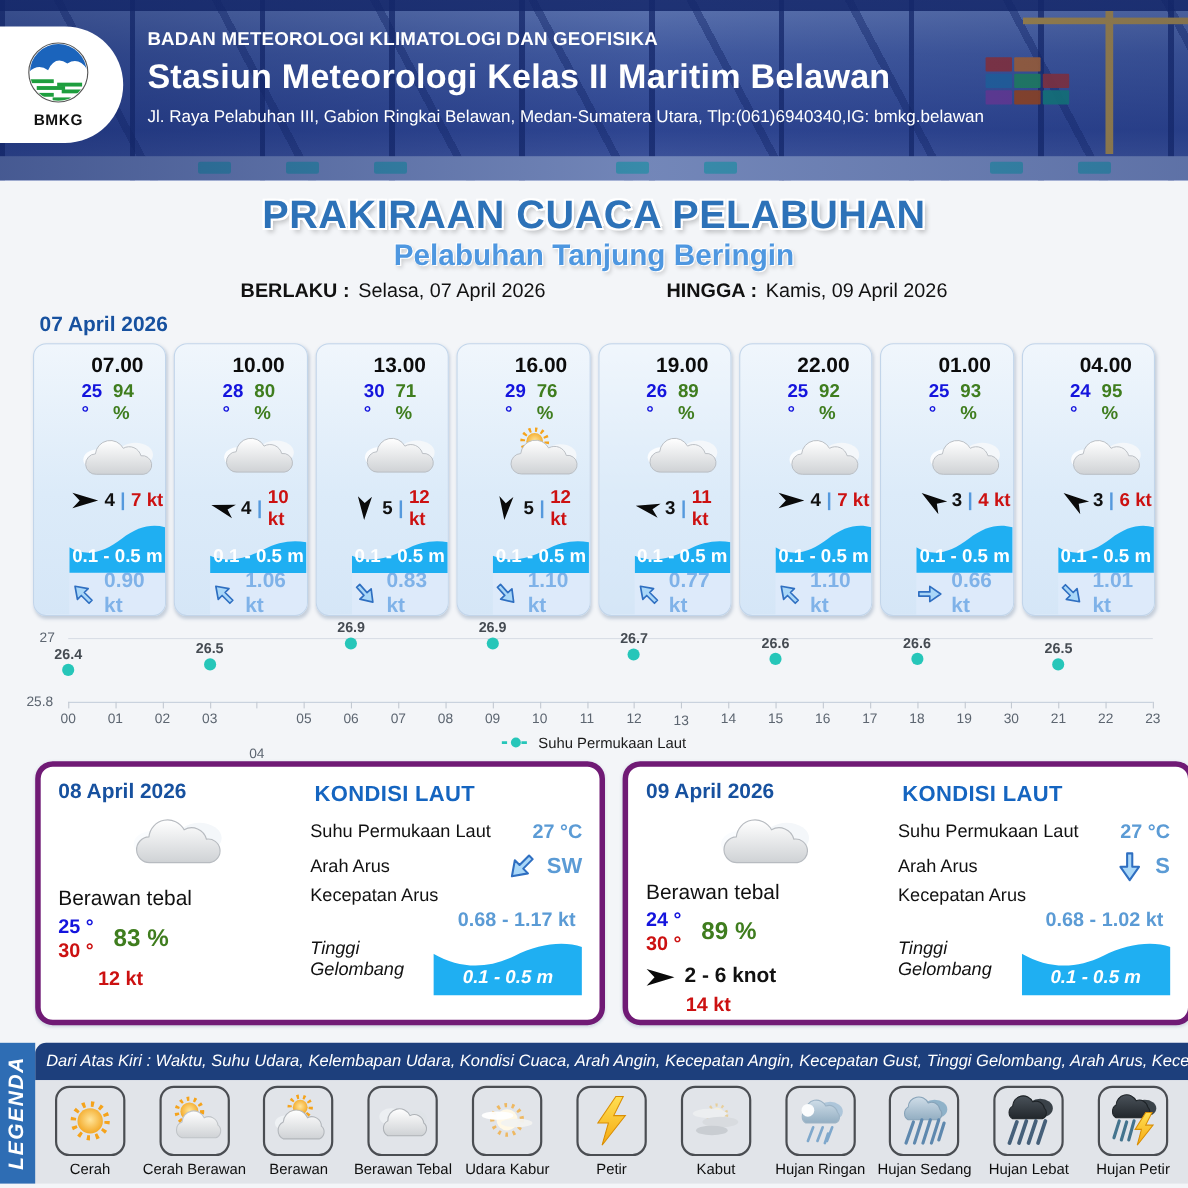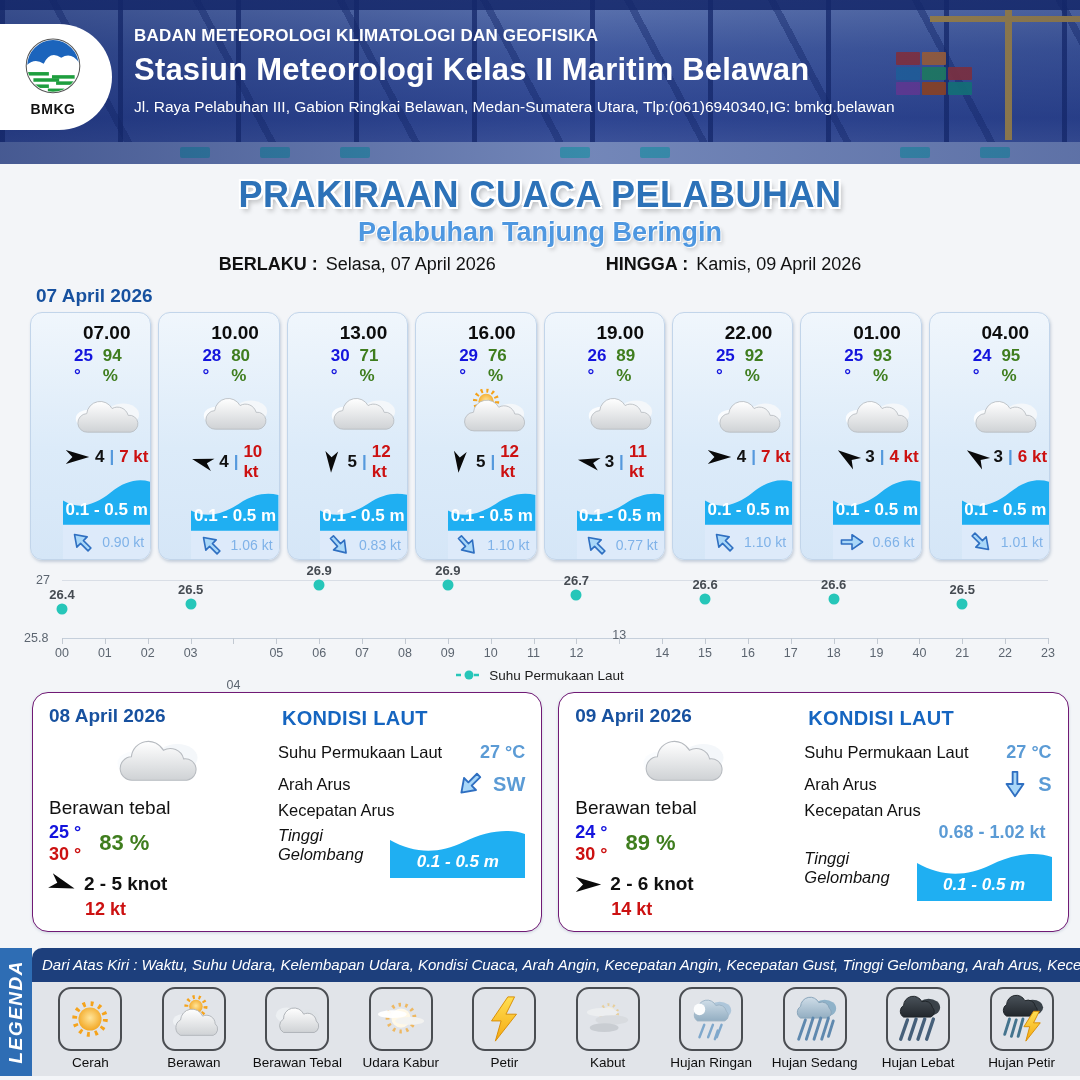--- a/index.html
+++ b/index.html
@@ -44,35 +44,35 @@
   .c-hum{color:#3f7d1e;}
   .c-icon{height:64px;display:flex;align-items:center;justify-content:center;margin-top:2px;}
   .c-icon svg{width:76px;height:52px;}
   .c-wind{display:flex;align-items:center;justify-content:center;gap:5px;font-size:17px;font-weight:bold;margin-top:2px;}
   .warr{width:25px;height:16px;}
   .c-div{color:#5599dd;font-weight:bold;}
   .c-gust{color:#cc1111;}
   .c-wave{position:relative;height:60px;margin-top:4px;}
   .wavesvg{position:absolute;inset:0;width:100%;height:100%;}
   .c-wavetxt{position:absolute;left:0;right:0;bottom:5px;text-align:center;color:#fff;font-size:17px;font-weight:bold;}
-  .c-cur{height:38px;display:flex;align-items:center;justify-content:center;gap:7px;font-size:14px;font-weight:normal;color:#7fb2e8;background:#ddeafa;}
+  .c-cur{height:38px;display:flex;align-items:center;justify-content:center;gap:7px;font-size:19px;font-weight:bold;color:#7fb2e8;background:#ddeafa;}
   .barr{width:26px;height:26px;}
   
   .chart{position:relative;height:100px;margin:4px 14px 0 14px;}
   .gl{position:absolute;left:48px;right:18px;height:1px;background:#d9dee6;}
   .ylab{position:absolute;font-size:12.5px;color:#5c6570;}
   .tickmark{position:absolute;width:1px;height:6px;background:#c2c9d2;}
   .ticklab{position:absolute;font-size:12.5px;color:#5c6570;transform:translateX(-50%);}
   .dot{position:absolute;width:11px;height:11px;border-radius:50%;background:#26c6b9;transform:translate(-50%,-50%);}
   .dotlab{position:absolute;font-size:13px;font-weight:bold;color:#454b52;transform:translateX(-50%);}
   .chart-legend{height:22px;display:flex;align-items:center;justify-content:center;gap:7px;font-size:13.5px;color:#1b1b1b;}
   .cl-marker{width:26px;height:10px;}
   
   .panels{margin:6px 32px 0;display:flex;gap:16px;}
-  .panel{flex:1;height:240px;background:#fff;border:1px solid #701a75;border-radius:16px;box-shadow:0 1px 3px rgba(60,90,130,.2);
+  .panel{flex:1;height:240px;background:#fff;border:5px solid #701a75;border-radius:16px;box-shadow:0 1px 3px rgba(60,90,130,.2);
     display:flex;box-sizing:border-box;padding:12px 16px;}
   .p-left{width:215px;display:flex;flex-direction:column;}
   .p-date{font-size:19px;font-weight:bold;color:#17519f;}
   .p-cloud{height:70px;display:flex;justify-content:center;margin-top:2px;}
   .p-cloud svg{width:96px;height:64px;}
   .p-cond{font-size:19px;margin-top:4px;}
   .p-temps{display:flex;align-items:center;gap:18px;margin-top:2px;}
   .p-tcol{display:flex;flex-direction:column;font-size:18px;font-weight:bold;line-height:22px;}
   .p-tmin{color:#1414dd;}
   .p-tmax{color:#cc1111;}
@@ -592,35 +592,35 @@
       <div class="ticklab" style="left: 390.957px; top: 82px;">08</div>
       <div class="tickmark" style="left: 433.826px; top: 74px;"></div>
       <div class="ticklab" style="left: 433.826px; top: 82px;">09</div>
       <div class="tickmark" style="left: 476.696px; top: 74px;"></div>
       <div class="ticklab" style="left: 476.696px; top: 82px;">10</div>
       <div class="tickmark" style="left: 519.565px; top: 74px;"></div>
       <div class="ticklab" style="left: 519.565px; top: 82px;">11</div>
       <div class="tickmark" style="left: 562.435px; top: 74px;"></div>
       <div class="ticklab" style="left: 562.435px; top: 82px;">12</div>
       <div class="tickmark" style="left: 605.304px; top: 74px;"></div>
-      <div class="ticklab" style="left: 605.304px; top: 64px;">13</div>
+      <div class="ticklab" style="left: 605.304px; top: 84px;">13</div>
       <div class="tickmark" style="left: 648.174px; top: 74px;"></div>
       <div class="ticklab" style="left: 648.174px; top: 82px;">14</div>
       <div class="tickmark" style="left: 691.043px; top: 74px;"></div>
       <div class="ticklab" style="left: 691.043px; top: 82px;">15</div>
       <div class="tickmark" style="left: 733.913px; top: 74px;"></div>
       <div class="ticklab" style="left: 733.913px; top: 82px;">16</div>
       <div class="tickmark" style="left: 776.783px; top: 74px;"></div>
       <div class="ticklab" style="left: 776.783px; top: 82px;">17</div>
       <div class="tickmark" style="left: 819.652px; top: 74px;"></div>
       <div class="ticklab" style="left: 819.652px; top: 82px;">18</div>
       <div class="tickmark" style="left: 862.522px; top: 74px;"></div>
       <div class="ticklab" style="left: 862.522px; top: 82px;">19</div>
       <div class="tickmark" style="left: 905.391px; top: 74px;"></div>
-      <div class="ticklab" style="left: 905.391px; top: 82px;">40</div>
+      <div class="ticklab" style="left: 905.391px; top: 82px;">30</div>
       <div class="tickmark" style="left: 948.261px; top: 74px;"></div>
       <div class="ticklab" style="left: 948.261px; top: 82px;">21</div>
       <div class="tickmark" style="left: 991.13px; top: 74px;"></div>
       <div class="ticklab" style="left: 991.13px; top: 82px;">22</div>
       <div class="tickmark" style="left: 1034px; top: 74px;"></div>
       <div class="ticklab" style="left: 1034px; top: 82px;">23</div>
       <div class="dot" style="left: 48px; top: 45px; background: rgb(38, 198, 185);"></div>
       <div class="dotlab" style="left: 48px; top: 23px;">26.4</div>
       <div class="dot" style="left: 176.609px; top: 40.1667px; background: rgb(38, 198, 185);"></div>
       <div class="dotlab" style="left: 176.609px; top: 18.1667px;">26.5</div>
@@ -657,46 +657,41 @@
           </svg>
         </div>
       <div class="p-cond">Berawan tebal</div>
       <div class="p-temps">
         <div class="p-tcol">
           <span class="p-tmin">25 °</span>
           <span class="p-tmax">30 °</span>
         </div>
         <div class="p-hum">83 %</div>
       </div>
-      <div class="p-wind">
-        <svg class="warr" viewBox="0 0 32 20" style="transform: rotate(18deg);">
-            <use href="#sym-wind-arrow"></use>
-          </svg>
-        <span>2  - 5 knot</span>
-      </div>
       <div class="p-gust">12 kt</div>
     </div>
     <div class="p-right">
       <div class="p-sea-title">KONDISI LAUT</div>
       <div class="sea-row">
         <span>Suhu Permukaan Laut</span>
         <span class="sea-val">27 °C</span>
       </div>
       <div class="sea-row">
         <span>Arah Arus</span>
         <span class="sea-dir">
           <svg class="barr" viewBox="0 0 32 32" style="transform: rotate(135deg);">
               <use href="#sym-block-arrow"></use>
             </svg>
           <span>SW</span>
         </span>
       </div>
       <div class="sea-row" style="margin-top:2px;">
         <span>Kecepatan Arus</span>
       </div>
+      <div class="sea-speed">0.68 - 1.17 kt</div>
       <div class="p-waverow">
         <span>Tinggi Gelombang</span>
         <div class="p-wavebox">
           <svg viewBox="0 0 121 58" preserveAspectRatio="none">
             <path d="M0,20 C22,34 44,34 66,22 C86,11 106,8 121,14 L121,58 L0,58 Z" fill="#1fafF2"></path>
           </svg>
           <div class="p-wavetxt">0.1 - 0.5 m</div>
         </div>
       </div>
     </div>
@@ -767,20 +762,28 @@
   <div class="f-items" id="legend-items">
   <div class="f-item">
     <div class="f-box">
       <svg viewBox="0 0 52 52">
             <use href="#sym-leg-cerah"></use>
           </svg>
     </div>
     <div class="f-lab">Cerah</div>
   </div>
 
+  <div class="f-item">
+    <div class="f-box">
+      <svg viewBox="0 0 52 52">
+            <use href="#sym-leg-cerah-berawan"></use>
+          </svg>
+    </div>
+    <div class="f-lab">Cerah Berawan</div>
+  </div>
 
   <div class="f-item">
     <div class="f-box">
       <svg viewBox="0 0 52 52">
             <use href="#sym-leg-berawan"></use>
           </svg>
     </div>
     <div class="f-lab">Berawan</div>
   </div>
 

